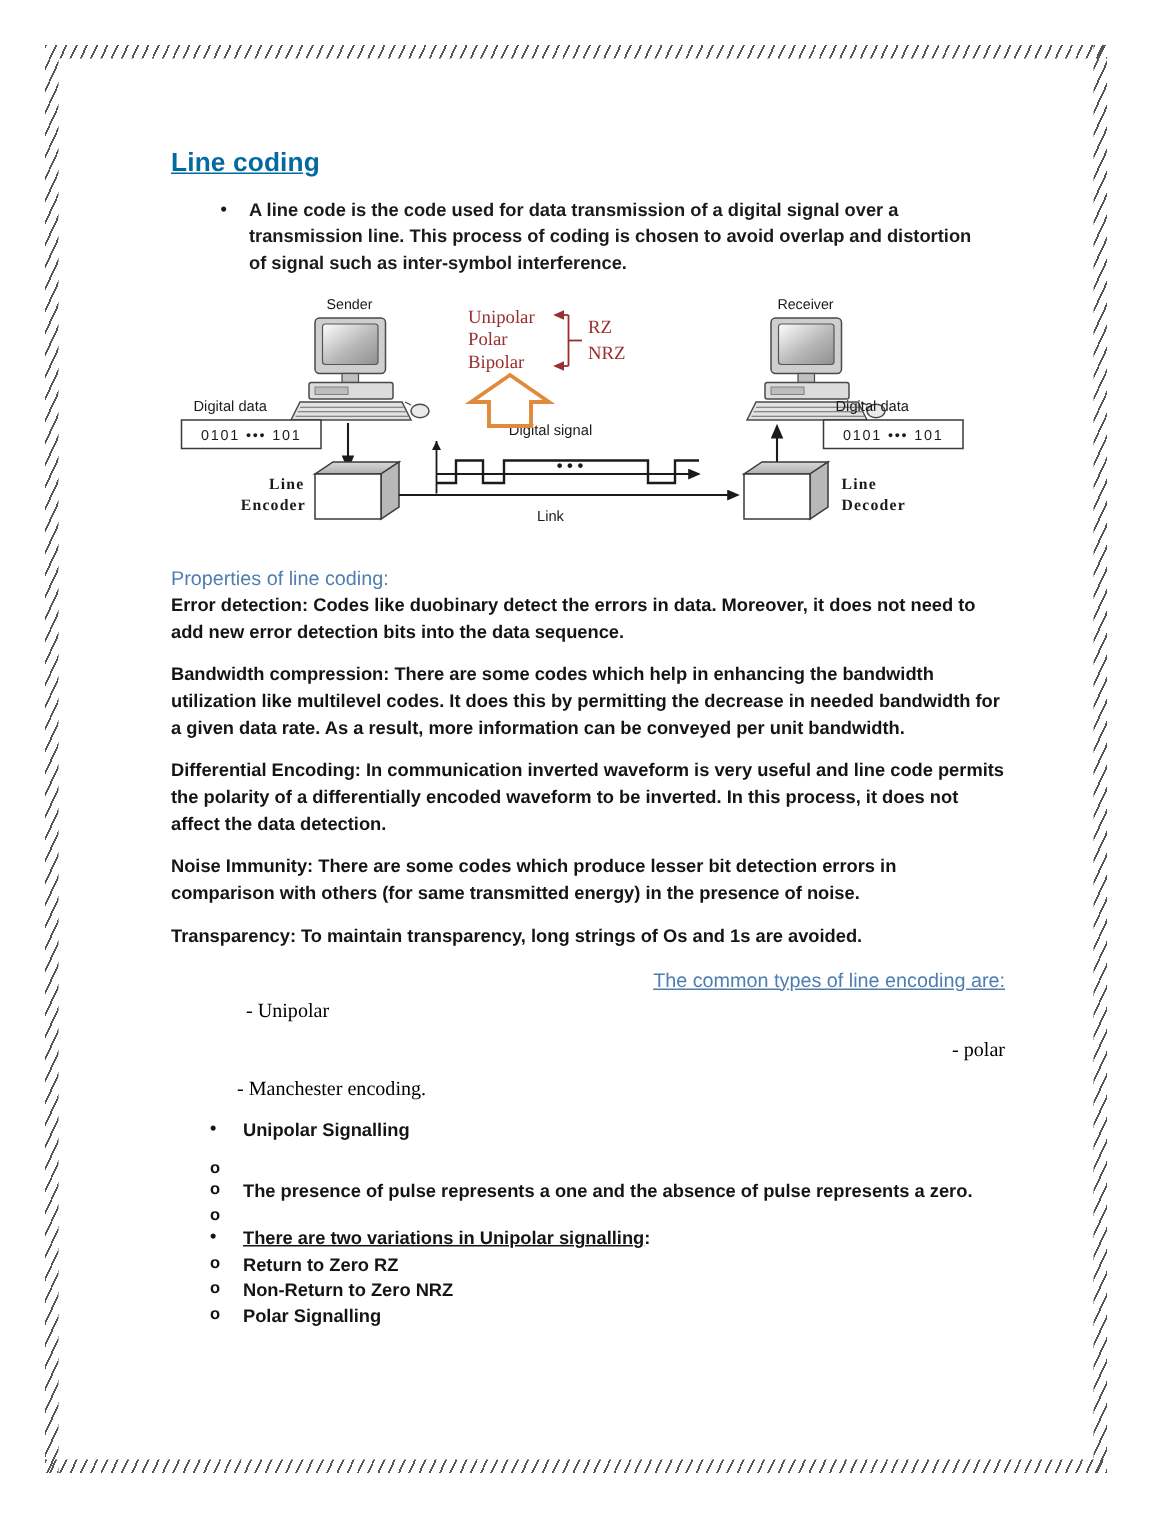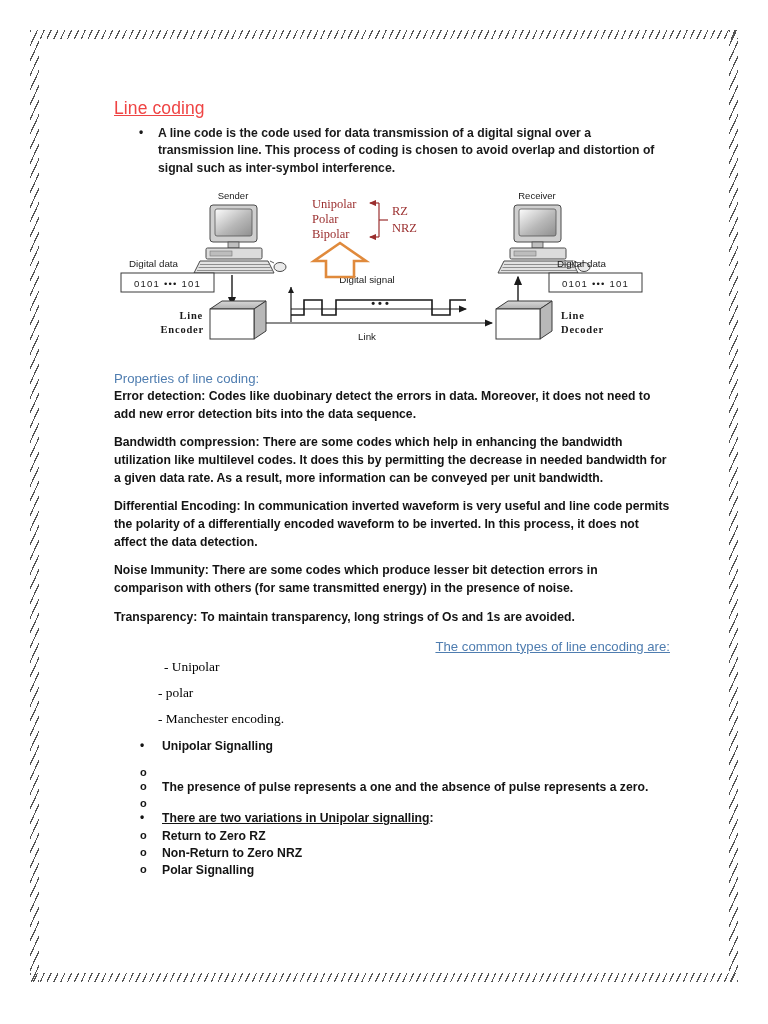--- a/index.html
+++ b/index.html
@@ -52,29 +52,29 @@
   
   .content {
     position: absolute;
     left: 114px;
     top: 98px;
     width: 556px;
   }
 
   h1.doc-title {
     font-size: 17.5px;
-    font-weight: normal;
-    color: #ef4444;
+    font-weight: bold;
+    color: #0369a1;
     text-decoration: underline;
-    margin: 0 0 6px 0;
+    margin: 0 0 13px 0;
     letter-spacing: 0.1px;
   }
 
   ul.top-bullets {
-    margin: 0;
+    margin: 8px;
     padding: 0 0 0 44px;
     list-style: none;
   }
   ul.top-bullets li {
     position: relative;
     font-size: 12.2px;
     font-weight: bold;
     line-height: 1.42;
     color: #1a1a1a;
   }
@@ -120,21 +120,21 @@
   }
   ul.dash-list li {
     font-family: "Liberation Serif", serif;
     font-size: 13.4px;
     font-weight: normal;
     line-height: 1.05;
     margin-bottom: 12px;
     color: #000;
   }
   ul.dash-list li.i1 { padding-left: 50px; }
-  ul.dash-list li.i2 { padding-left: 44px; }
+  ul.dash-list li.i2 { padding-left: 44px; text-align: right; }
   ul.dash-list li.i3 { padding-left: 46px; }
   ul.dash-list li.i4 { padding-left: 44px; }
 
   
   ul.marker-list {
     margin: 0;
     padding: 0;
     list-style: none;
   }
   ul.marker-list li {

